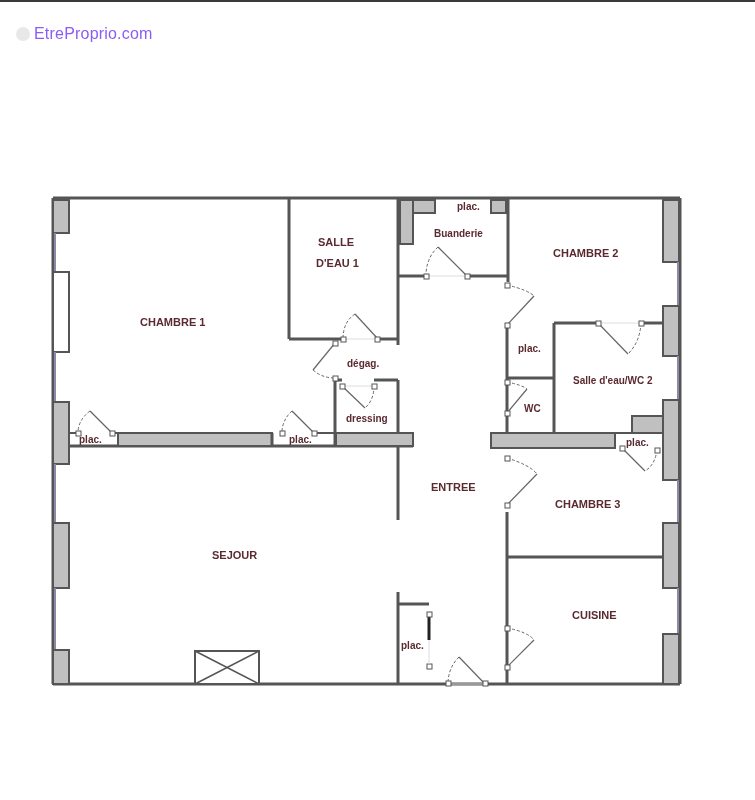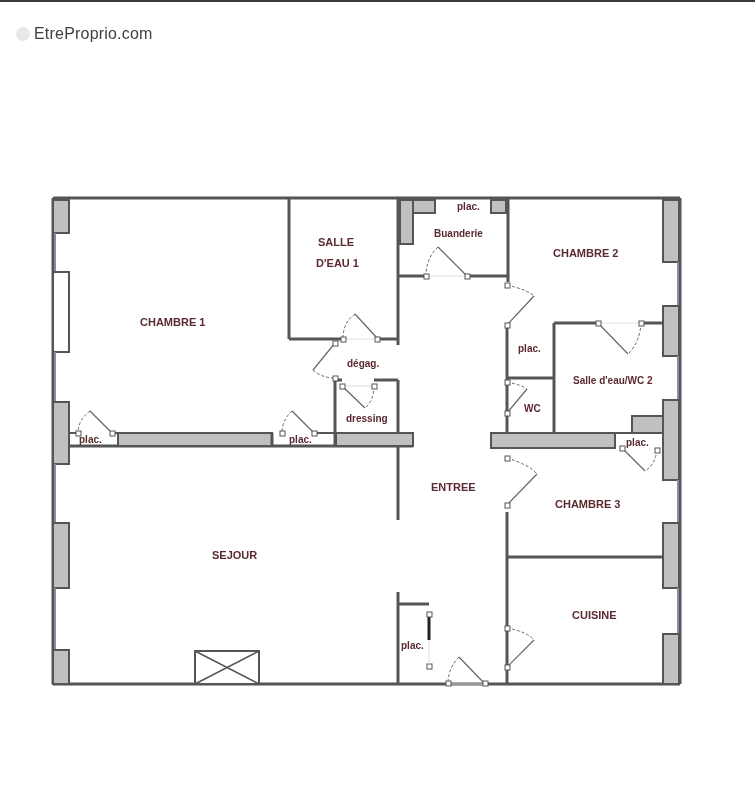--- a/index.html
+++ b/index.html
@@ -1,18 +1,18 @@
 <!DOCTYPE html>
 <html><head>
 <meta charset="utf-8">
 <style>
   html, body { margin: 0; padding: 0; background: #ffffff; }
   body { width: 755px; height: 800px; position: relative; overflow: hidden; font-family: "Liberation Sans", sans-serif; }
   .topline { position: absolute; left: 0; top: 0; width: 755px; height: 2px; background: #3a3a3a; }
-  .watermark { position: absolute; left: 16px; top: 25px; font-size: 16px; color: #404040; letter-spacing: 0.2px; display: flex; align-items: center; gap: 4px; text-align: right; }
+  .watermark { position: absolute; left: 16px; top: 25px; font-size: 16px; color: #8b5cf6; letter-spacing: 0.2px; display: flex; align-items: center; gap: 4px; text-align: right; }
   .wm-icon { width: 14px; height: 14px; border-radius: 50%; background: #e8e8e8; display: inline-block; }
   svg.plan { position: absolute; left: 0; top: 0; }
   .lbl { font-family: "Liberation Sans", sans-serif; font-weight: bold; fill: #5a2a30; }
 </style>
 </head>
 <body>
 
 <div class="topline"></div>
 <div class="watermark">
   <span class="wm-icon"></span>

